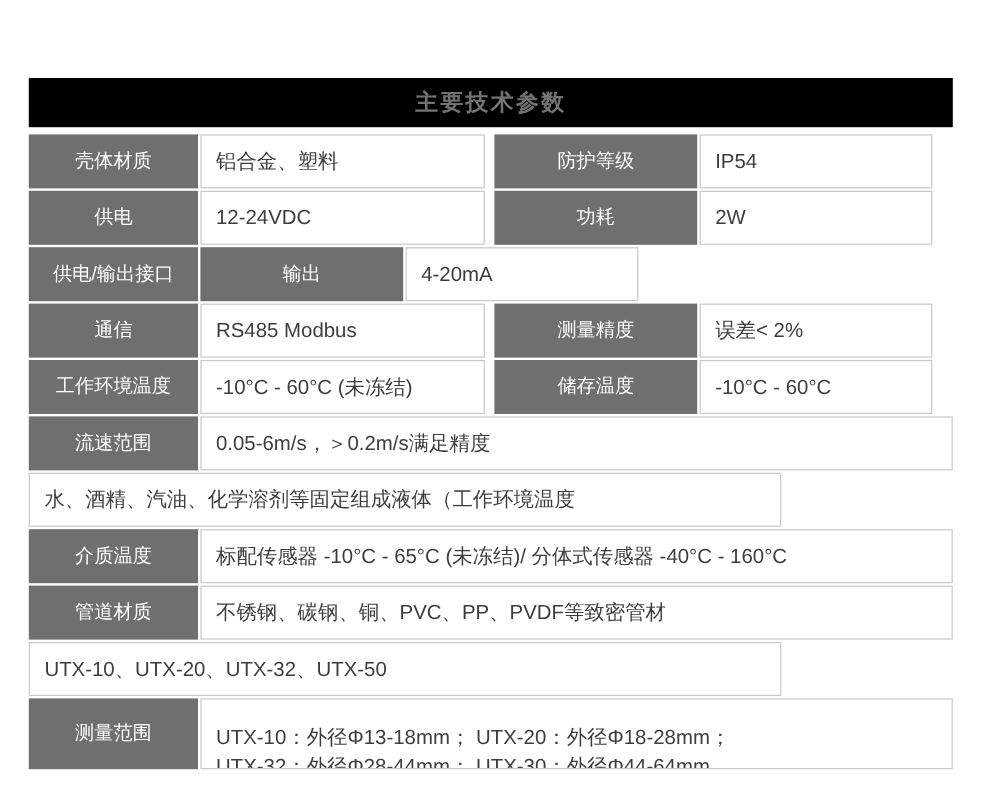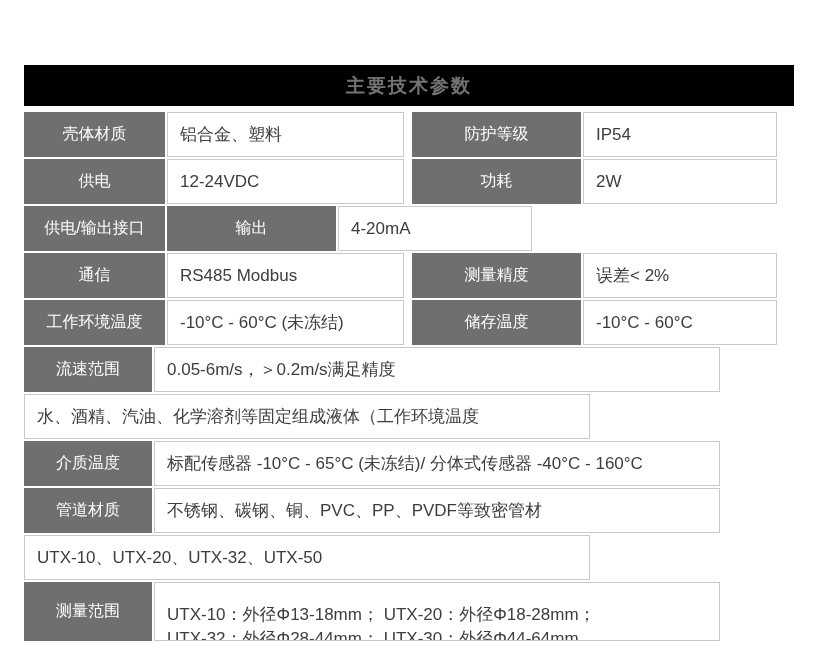--- a/index.html
+++ b/index.html
@@ -32,22 +32,22 @@
     font-size: 17px; display: flex; align-items: center;
     padding-left: 12px; padding-right: 6px; flex: 0 0 auto;
     white-space: nowrap; overflow: hidden;
   }
   
   .l-label  { width: 141px; margin-right: 2px; }
   .l-value  { width: 237px; margin-right: 8px; }
   .r-label  { width: 169px; margin-right: 2px; }
   .r-value  { width: 194px; }
   
-  .f-label  { width: 128px; margin-right: 2px; }
-  .f-value  { width: 566px; }
+  .f-label  { width: 141px; margin-right: 2px; }
+  .f-value  { width: 627px; }
   .multiline { display: block; padding-top: 20px; line-height: 24px; }
   .multiline div { white-space: nowrap; }
 </style>
 </head>
 <body>
 
 <div class="spec-table">
 
   <div class="table-header">
     <span>主要技术参数</span>

